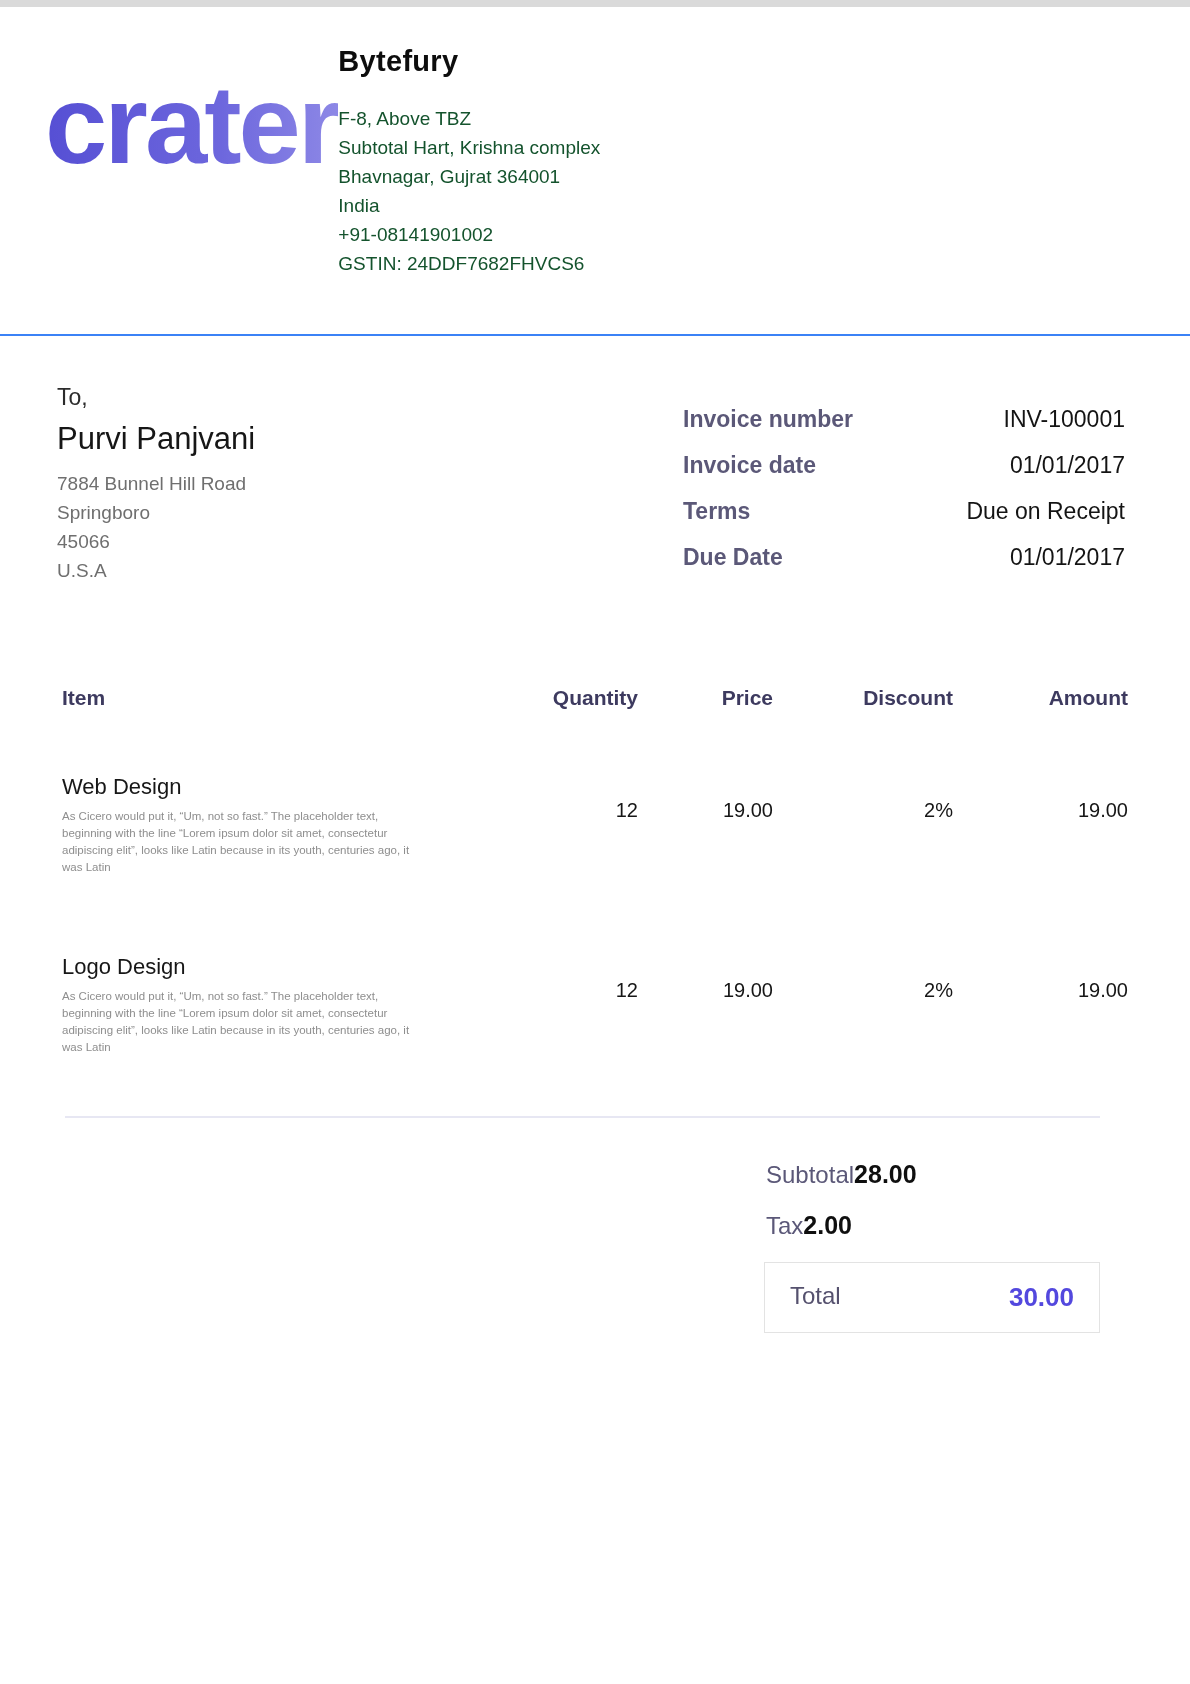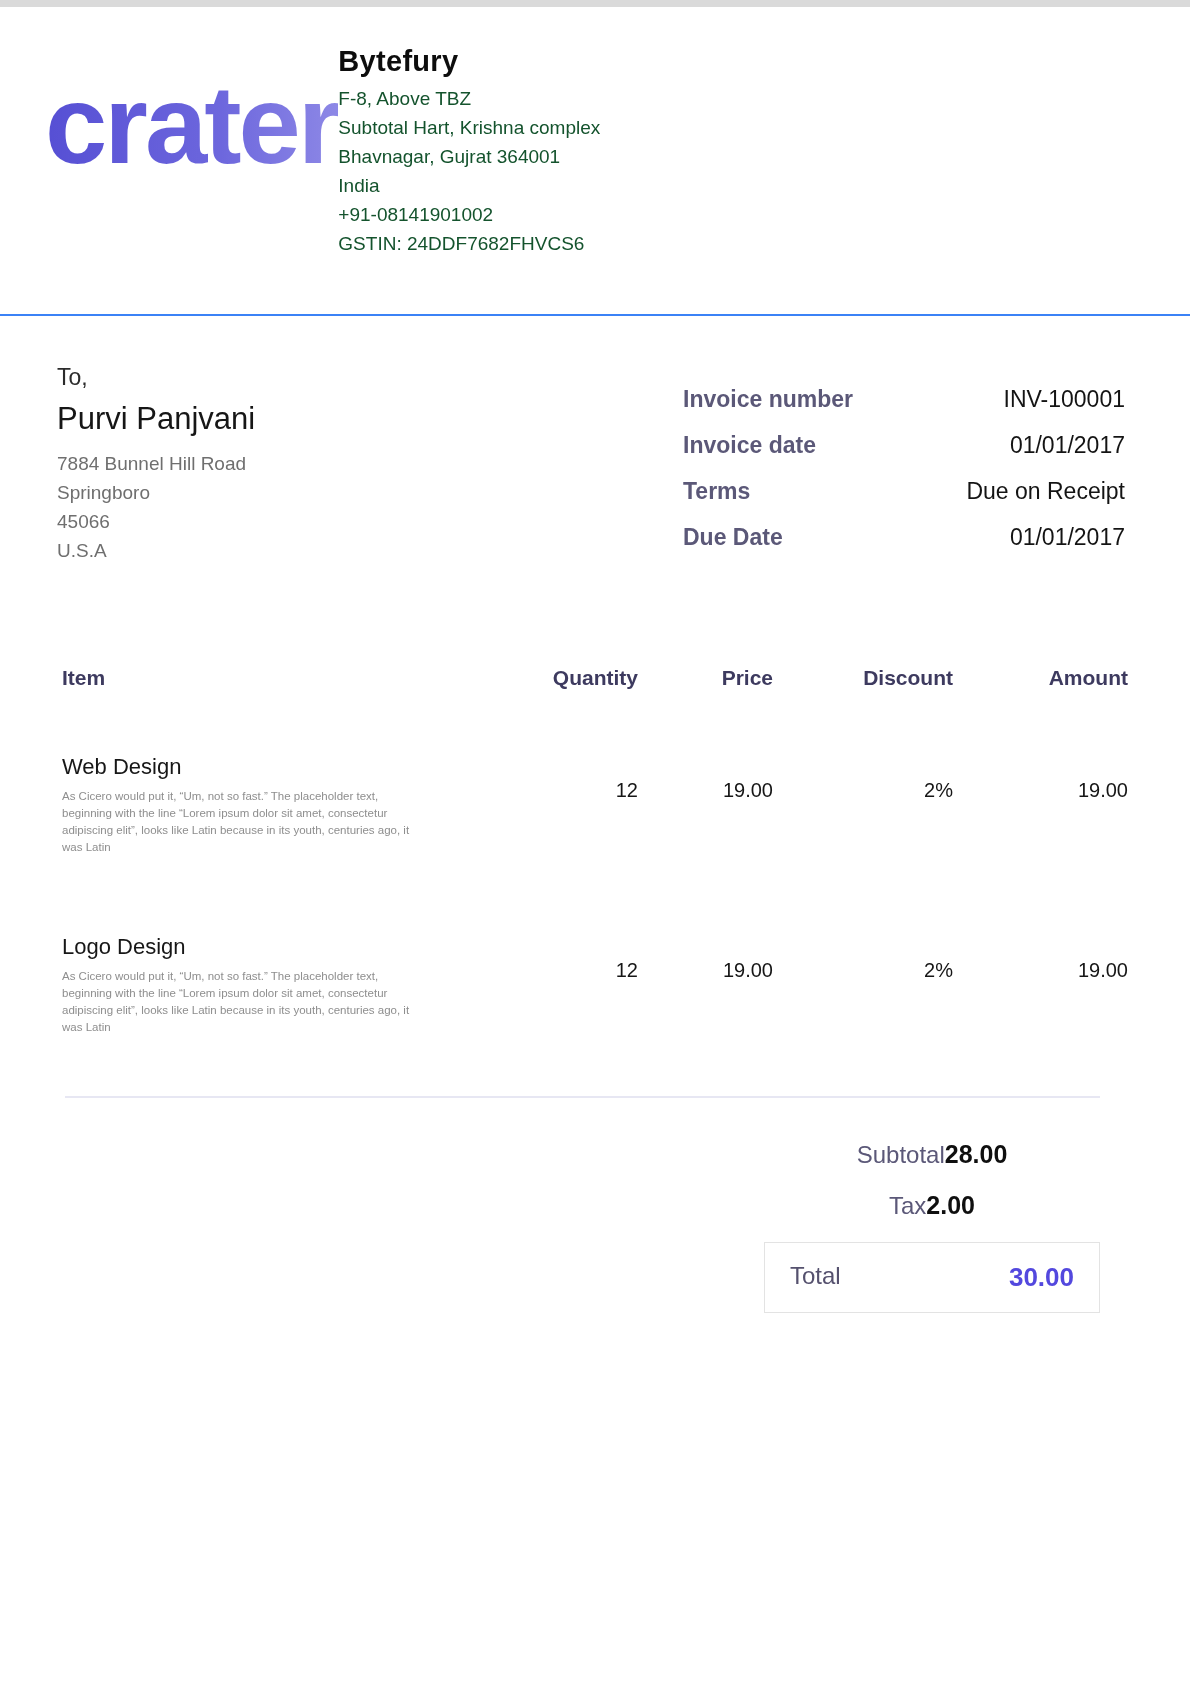--- a/index.html
+++ b/index.html
@@ -23,21 +23,21 @@
     margin-top: 28px;
     font-size: 112px; font-weight: 700; letter-spacing: -3px;
     color: #5b55d8;
     background: linear-gradient(90deg, #564fd4 0%, #6d67dd 60%, #8d88e6 100%);
     -webkit-background-clip: text;
     background-clip: text;
     -webkit-text-fill-color: transparent;
     line-height: 1;
   }
   .company { width: 285px; padding-top: 4px; }
-  .company-name { font-size: 29px; font-weight: 700; color: #0d0d0d; margin-bottom: 6px; letter-spacing: 0.3px; }
+  .company-name { font-size: 29px; font-weight: 700; color: #0d0d0d; margin-bottom: 26px; letter-spacing: 0.3px; }
   .company-address div { font-size: 19px; color: #14532d; line-height: 29px; font-weight: 400; }
 
   
   .billing {
     display: flex; justify-content: space-between;
     padding: 48px 65px 0 57px;
   }
   .bill-to .to-label { font-size: 23px; color: #2b2b2b; margin-bottom: 10px; }
   .bill-to .bill-name { font-size: 31px; color: #161616; margin-bottom: 12px; font-weight: 400; }
   .bill-to .bill-address div { font-size: 19px; color: #6f6f6f; line-height: 29px; }
@@ -56,21 +56,21 @@
   td { vertical-align: middle; padding-bottom: 48px; }
   td.cell-item { padding-right: 90px; }
   .item-name { font-size: 22px; color: #171717; margin-bottom: 8px; margin-top: 30px; }
   .item-desc { font-size: 11.5px; color: #8e8e8e; line-height: 17px; max-width: 430px; }
   td.cell-num { text-align: right; font-size: 20px; color: #161616; }
 
   .table-divider { height: 2px; background: #e7e7f3; margin: 12px 90px 0 65px; }
 
   
   .totals { width: 336px; margin: 42px 90px 0 auto; }
-  .t-row { display: flex; justify-content: center; align-items: baseline; margin-bottom: 22px; padding: 0 2px; }
+  .t-row { display: flex; justify-content: flex-start; align-items: baseline; margin-bottom: 22px; padding: 0 2px; }
   .t-label { font-size: 24px; color: #5b5878; }
   .t-value { font-size: 25px; color: #0f0f0f; font-weight: 700; }
   .total-box {
     margin-top: 16px;
     border: 1px solid #e3e3e3;
     padding: 19px 25px;
     display: flex; justify-content: space-between; align-items: flex-start;
   }
   .total-box .t-label { color: #55516e; }
   .grand-total { font-size: 26px; font-weight: 700; color: #5348de; }

